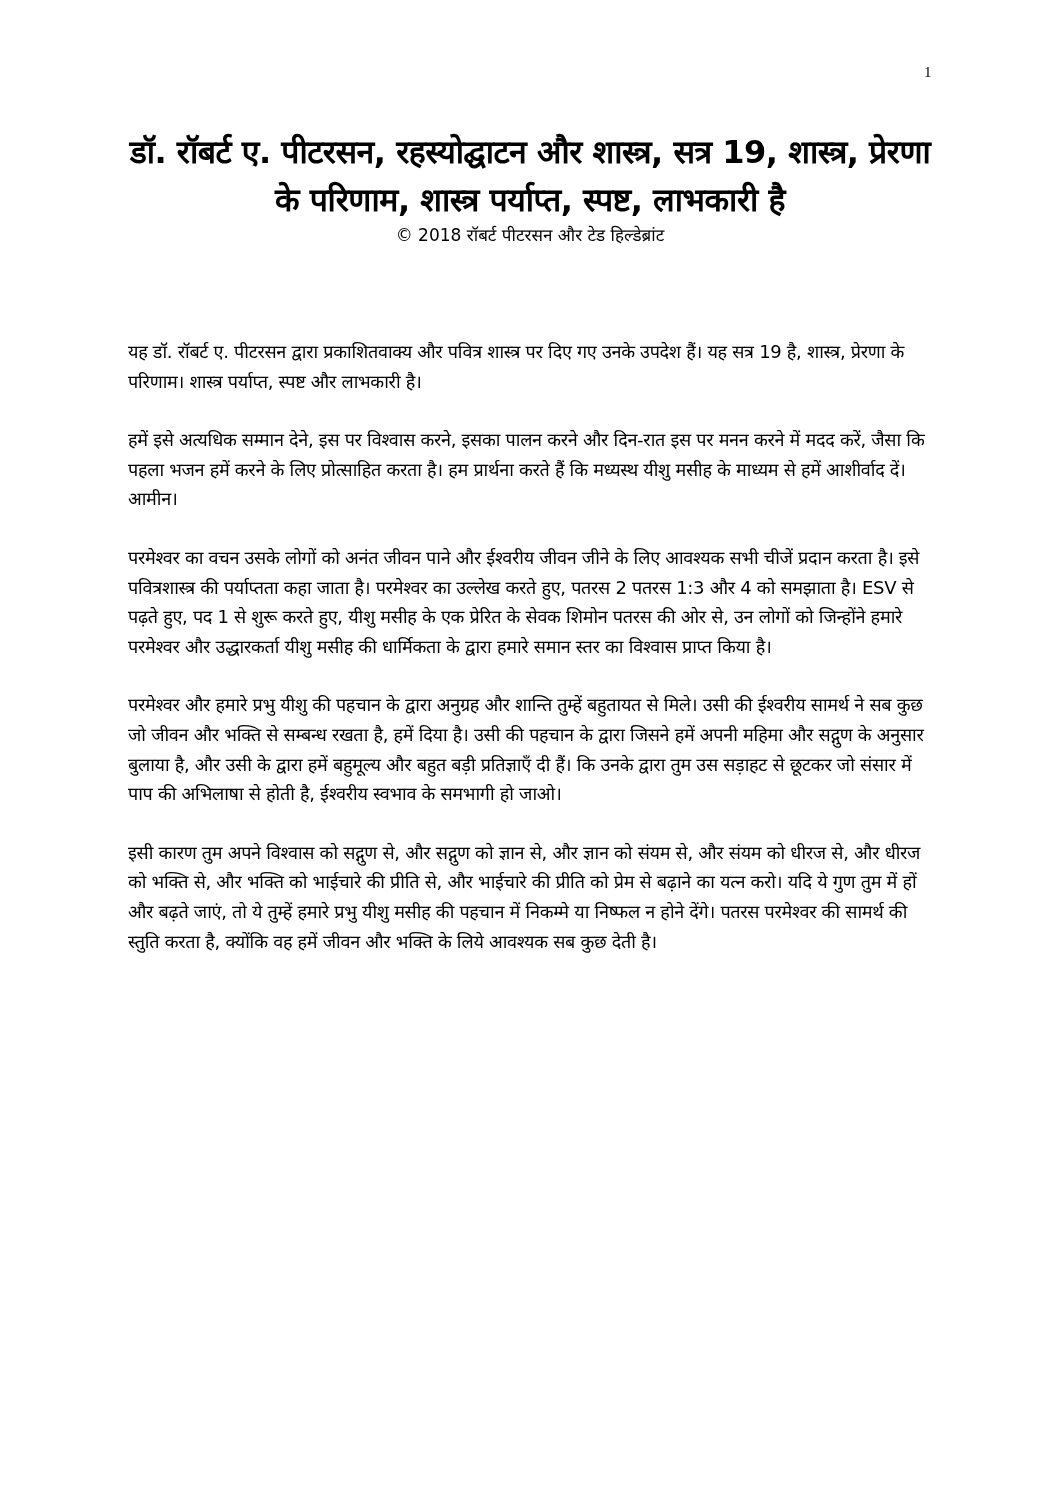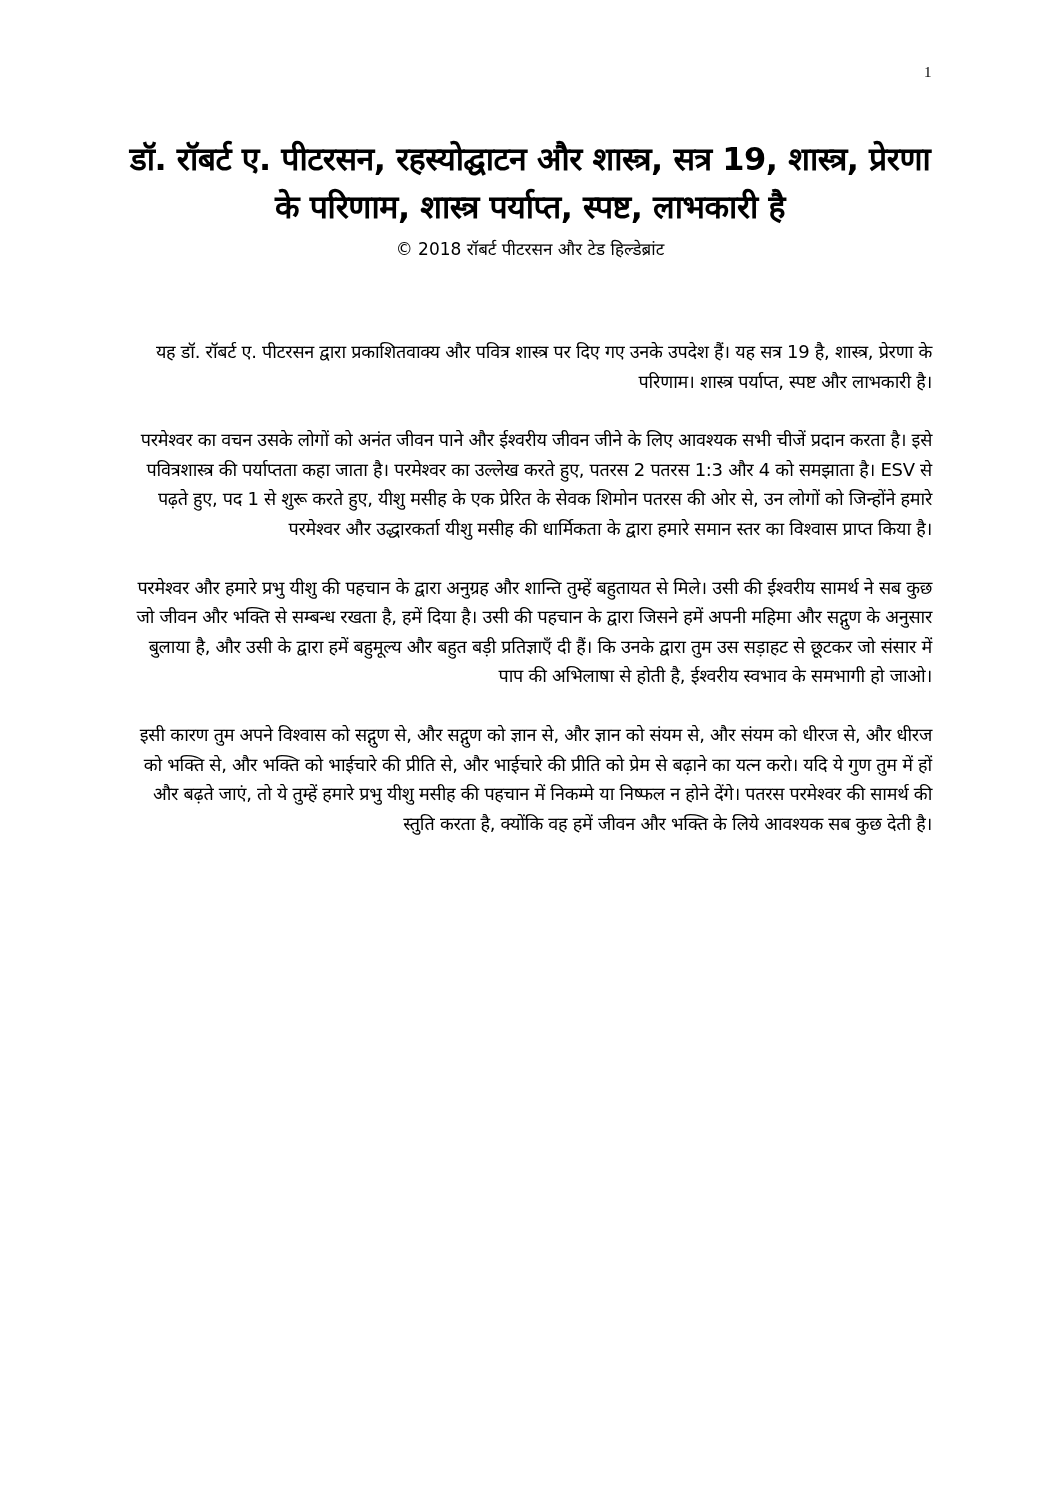--- a/index.html
+++ b/index.html
@@ -23,53 +23,53 @@
     font-size: 15px;
   }
   .title-block {
     position: absolute;
     top: 128px;
     left: 120px;
     width: 820px;
     text-align: center;
   }
   .title {
-    margin: 7px;
+    margin: 0;
     font-weight: bold;
     font-size: 32px;
     line-height: 48px;
     letter-spacing: -0.5px;
   }
   .copyright {
     margin: 0;
     font-size: 17px;
     line-height: 22px;
   }
   .body-text {
     position: absolute;
     top: 337px;
-    left: 120px;
+    left: 128px;
     width: 812px;
-    text-align: right;
   }
   .para {
     margin: 0 0 29px 0;
     font-size: 18px;
     line-height: 29.6px;
     letter-spacing: -0.3px;
   }
 </style>
 </head>
 <body>
 
 <div class="page-number">1</div>
 
 <div class="title-block">
   <h1 class="title">डॉ. रॉबर्ट ए. पीटरसन, रहस्योद्घाटन और शास्त्र, सत्र 19, शास्त्र, प्रेरणा के परिणाम, शास्त्र पर्याप्त, स्पष्ट, लाभकारी है</h1>
   <p class="copyright">© 2018 रॉबर्ट पीटरसन और टेड हिल्डेब्रांट</p>
 </div>
 
 <div class="body-text">
   <p class="para">यह डॉ. रॉबर्ट ए. पीटरसन द्वारा प्रकाशितवाक्य और पवित्र शास्त्र पर दिए गए उनके उपदेश हैं। यह सत्र 19 है, शास्त्र, प्रेरणा के परिणाम। शास्त्र पर्याप्त, स्पष्ट और लाभकारी है।</p>
+  <p class="para">हमें इसे अत्यधिक सम्मान देने, इस पर विश्वास करने, इसका पालन करने और दिन-रात इस पर मनन करने में मदद करें, जैसा कि पहला भजन हमें करने के लिए प्रोत्साहित करता है। हम प्रार्थना करते हैं कि मध्यस्थ यीशु मसीह के माध्यम से हमें आशीर्वाद दें। आमीन।</p>
   <p class="para">परमेश्वर का वचन उसके लोगों को अनंत जीवन पाने और ईश्वरीय जीवन जीने के लिए आवश्यक सभी चीजें प्रदान करता है। इसे पवित्रशास्त्र की पर्याप्तता कहा जाता है। परमेश्वर का उल्लेख करते हुए, पतरस 2 पतरस 1:3 और 4 को समझाता है। ESV से पढ़ते हुए, पद 1 से शुरू करते हुए, यीशु मसीह के एक प्रेरित के सेवक शिमोन पतरस की ओर से, उन लोगों को जिन्होंने हमारे परमेश्वर और उद्धारकर्ता यीशु मसीह की धार्मिकता के द्वारा हमारे समान स्तर का विश्वास प्राप्त किया है।</p>
   <p class="para">परमेश्वर और हमारे प्रभु यीशु की पहचान के द्वारा अनुग्रह और शान्ति तुम्हें बहुतायत से मिले। उसी की ईश्वरीय सामर्थ ने सब कुछ जो जीवन और भक्ति से सम्बन्ध रखता है, हमें दिया है। उसी की पहचान के द्वारा जिसने हमें अपनी महिमा और सद्गुण के अनुसार बुलाया है, और उसी के द्वारा हमें बहुमूल्य और बहुत बड़ी प्रतिज्ञाएँ दी हैं। कि उनके द्वारा तुम उस सड़ाहट से छूटकर जो संसार में पाप की अभिलाषा से होती है, ईश्वरीय स्वभाव के समभागी हो जाओ।</p>
   <p class="para">इसी कारण तुम अपने विश्वास को सद्गुण से, और सद्गुण को ज्ञान से, और ज्ञान को संयम से, और संयम को धीरज से, और धीरज को भक्ति से, और भक्ति को भाईचारे की प्रीति से, और भाईचारे की प्रीति को प्रेम से बढ़ाने का यत्न करो। यदि ये गुण तुम में हों और बढ़ते जाएं, तो ये तुम्हें हमारे प्रभु यीशु मसीह की पहचान में निकम्मे या निष्फल न होने देंगे। पतरस परमेश्वर की सामर्थ की स्तुति करता है, क्योंकि वह हमें जीवन और भक्ति के लिये आवश्यक सब कुछ देती है।</p>
 </div>
 
 </body></html>

